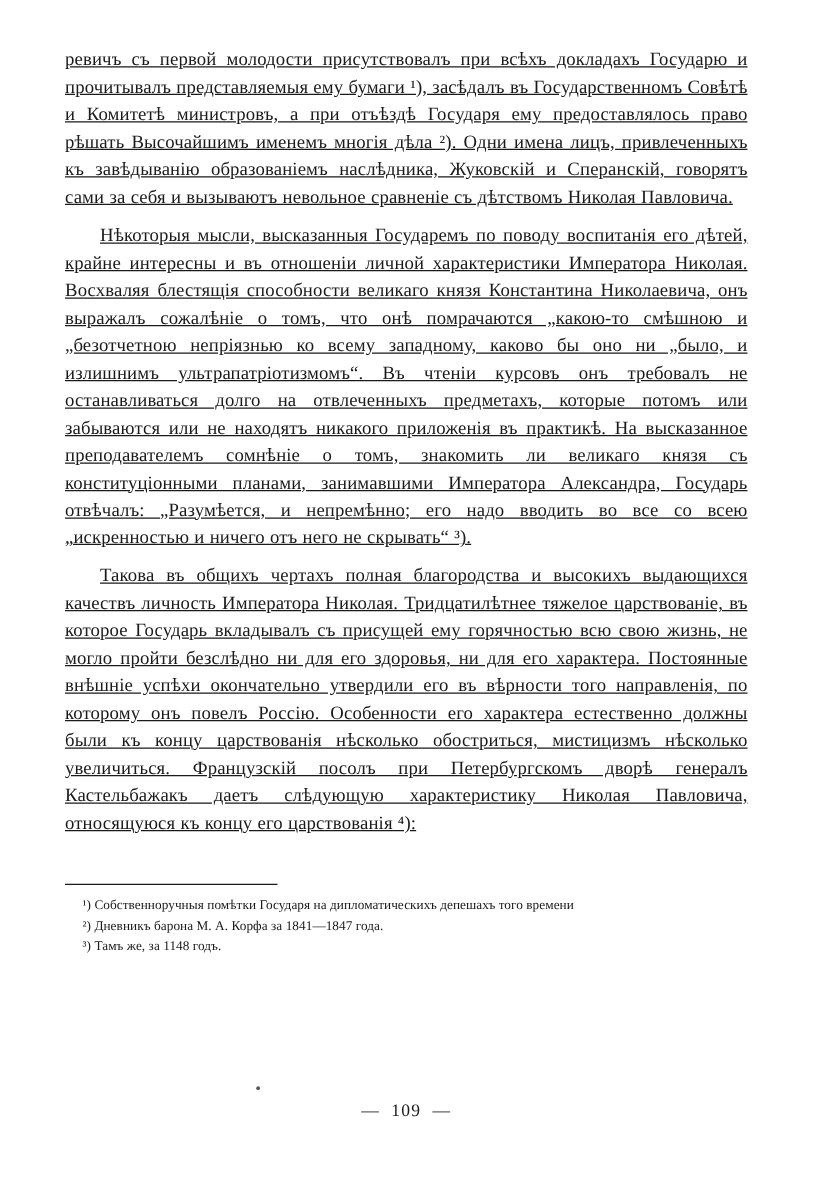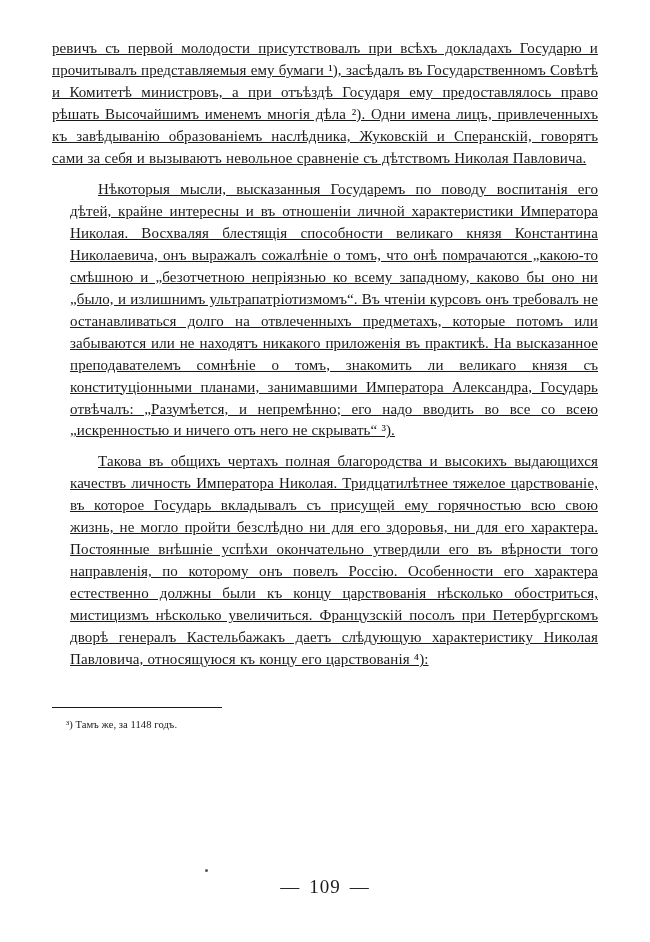--- a/index.html
+++ b/index.html
@@ -33,21 +33,20 @@
     word-spacing: 0.3px;
     text-decoration: underline;
   }
   .body-text p {
     margin: 0;
     text-indent: 0;
   }
   .body-text p.indent {
     text-indent: 28px;
     margin-top: 9px;
-    margin-left: 18px;
   }
   .footnote-rule {
     width: 170px;
     height: 0;
     border-top: 1.2px solid #1a1a1a;
     margin: 36px 0 9px 0;
   }
   .footnotes {
     font-size: 10.6px;
     line-height: 1.42;
@@ -60,21 +59,21 @@
   }
   .footnotes p.cont {
     text-indent: 0;
   }
   .page-number {
     position: absolute;
     left: 0;
     right: 0;
     bottom: 44px;
     text-align: center;
-    font-size: 19px;
+    font-size: 14px;
     letter-spacing: 1px;
   }
   .pn-dash {
     display: inline-block;
     padding: 0 9px;
   }
   .dot-mark {
     position: absolute;
     left: 205px;
     bottom: 70px;
@@ -91,20 +90,22 @@
 
   <div class="body-text">
     <p>ревичъ съ первой молодости присутствовалъ при всѣхъ докладахъ Государю и прочитывалъ представляемыя ему бумаги ¹), засѣдалъ въ Государственномъ Совѣтѣ и Комитетѣ министровъ, а при отъѣздѣ Государя ему предоставлялось право рѣшать Высочайшимъ именемъ многія дѣла ²). Одни имена лицъ, привлеченныхъ къ завѣдыванію образованіемъ наслѣдника, Жуковскій и Сперанскій, говорятъ сами за себя и вызываютъ невольное сравненіе съ дѣтствомъ Николая Павловича.</p>
     <p class="indent">Нѣкоторыя мысли, высказанныя Государемъ по поводу воспитанія его дѣтей, крайне интересны и въ отношеніи личной характеристики Императора Николая. Восхваляя блестящія способности великаго князя Константина Николаевича, онъ выражалъ сожалѣніе о томъ, что онѣ помрачаются „какою-то смѣшною и „безотчетною непріязнью ко всему западному, каково бы оно ни „было, и излишнимъ ультрапатріотизмомъ“. Въ чтеніи курсовъ онъ требовалъ не останавливаться долго на отвлеченныхъ предметахъ, которые потомъ или забываются или не находятъ никакого приложенія въ практикѣ. На высказанное преподавателемъ сомнѣніе о томъ, знакомить ли великаго князя съ конституціонными планами, занимавшими Императора Александра, Государь отвѣчалъ: „Разумѣется, и непремѣнно; его надо вводить во все со всею „искренностью и ничего отъ него не скрывать“ ³).</p>
     <p class="indent">Такова въ общихъ чертахъ полная благородства и высокихъ выдающихся качествъ личность Императора Николая. Тридцатилѣтнее тяжелое царствованіе, въ которое Государь вкладывалъ съ присущей ему горячностью всю свою жизнь, не могло пройти безслѣдно ни для его здоровья, ни для его характера. Постоянные внѣшніе успѣхи окончательно утвердили его въ вѣрности того направленія, по которому онъ повелъ Россію. Особенности его характера естественно должны были къ концу царствованія нѣсколько обостриться, мистицизмъ нѣсколько увеличиться. Французскій посолъ при Петербургскомъ дворѣ генералъ Кастельбажакъ даетъ слѣдующую характеристику Николая Павловича, относящуюся къ концу его царствованія ⁴):</p>
   </div>
 
   <div class="footnote-rule"></div>
 
   <div class="footnotes">
+    <p>¹) Собственноручныя помѣтки Государя на дипломатическихъ депешахъ того времени</p>
+    <p>²) Дневникъ барона М. А. Корфа за 1841—1847 года.</p>
     <p>³) Тамъ же, за 1148 годъ.</p>
   </div>
 
   <div class="dot-mark"></div>
 
   <div class="page-number">
     <span class="pn-dash">—</span><span>109</span><span class="pn-dash">—</span>
   </div>
 
 </div>

